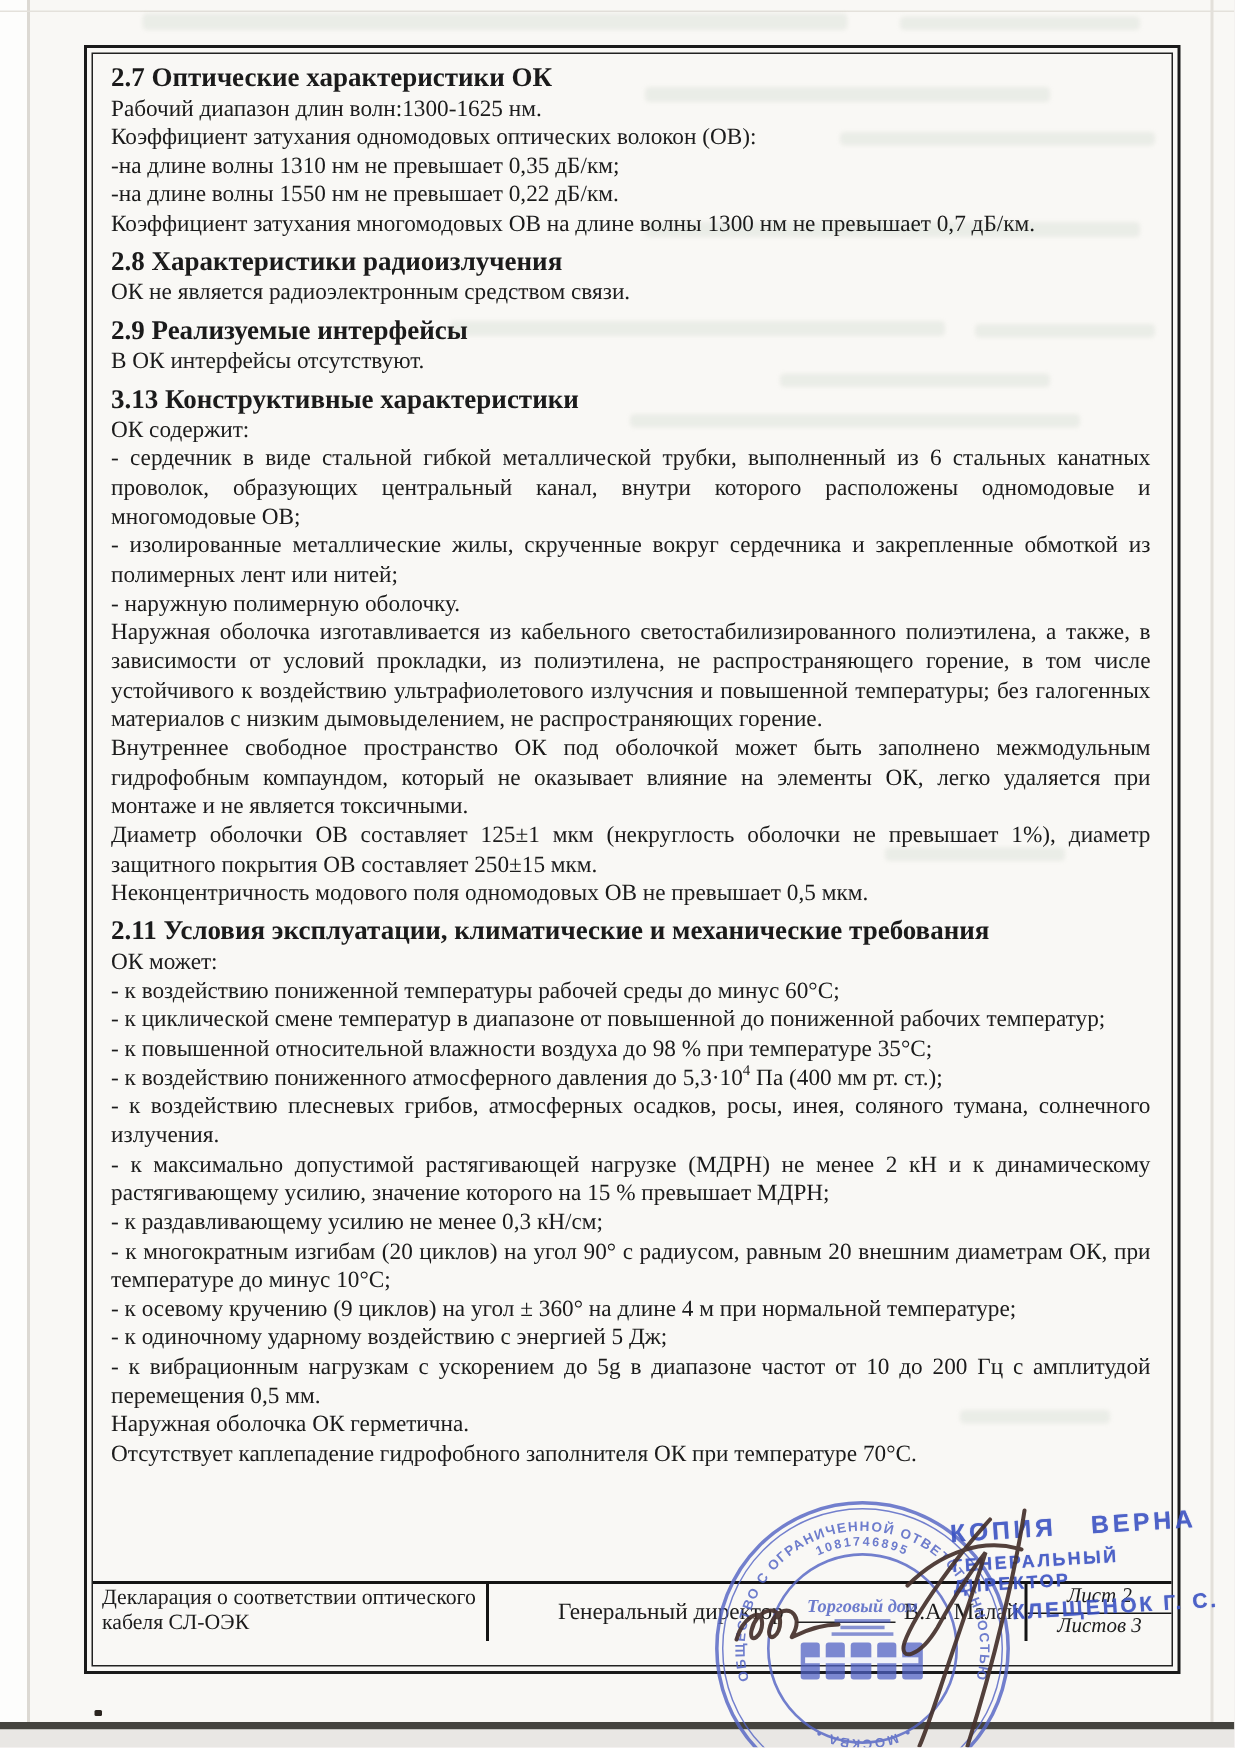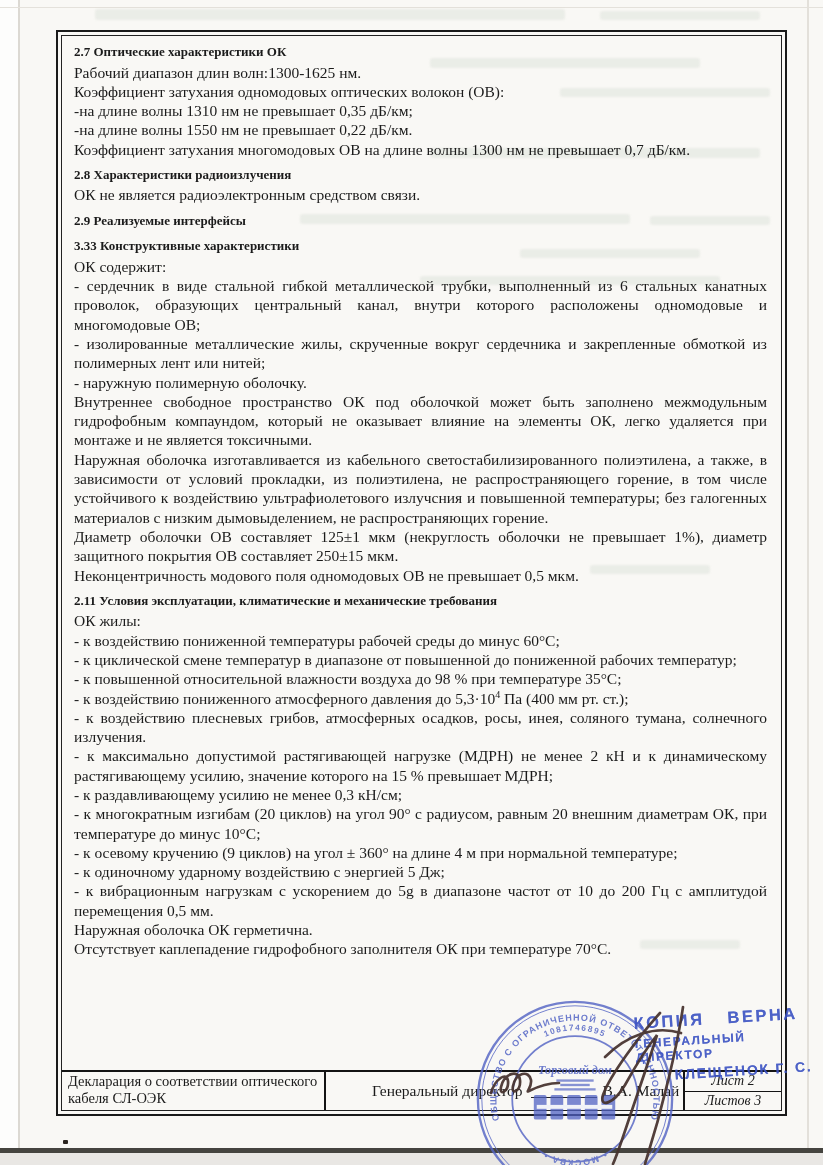--- a/index.html
+++ b/index.html
@@ -26,30 +26,30 @@
   .frame-inner{position:absolute;left:3px;top:3px;right:3px;bottom:3px;border:1.6px solid #222;}
 
   
   .doc-body{
     position:absolute;left:5px;top:2px;right:7px;bottom:41px;
     padding:3px 7px 0 7px;overflow:hidden;
     font-size:15.5px;line-height:19.3px;text-align:justify;
   }
   .doc-body section{margin:0;}
   .doc-body h2{
-    font-size:13px;line-height:19.5px;margin:6px 0 1px 0;
+    font-size:18px;line-height:19.5px;margin:6px 0 1px 0;
     font-weight:bold;text-align:left;
   }
   .doc-body section:first-child h2{margin-top:1px;}
   .doc-body p{margin:0;}
   .doc-body sup{font-size:10px;line-height:0;}
 
   
   .footer-table{
-    position:absolute;left:0;right:0;bottom:0;height:38px;
+    position:absolute;left:0;right:0;bottom:16px;height:38px;
     border-top:2px solid #141414;display:flex;align-items:stretch;
     background:transparent;
   }
   .ft-left{
     width:250px;border-right:2px solid #141414;
     font-size:14.5px;line-height:17px;padding:1px 6px;text-align:left;
   }
   .ft-mid{
     flex:1;display:flex;align-items:center;justify-content:flex-start;
     font-size:15.5px;padding-left:46px;white-space:nowrap;
@@ -114,35 +114,36 @@
             <p>-на длине волны 1310 нм не превышает 0,35 дБ/км;</p>
             <p>-на длине волны 1550 нм не превышает 0,22 дБ/км.</p>
             <p>Коэффициент затухания многомодовых ОВ на длине волны 1300 нм не превышает 0,7 дБ/км.</p>
           </section>
           <section>
             <h2>2.8 Характеристики радиоизлучения</h2>
             <p>ОК не является радиоэлектронным средством связи.</p>
           </section>
           <section>
             <h2>2.9 Реализуемые интерфейсы</h2>
-          </section>
-          <section>
-            <h2>3.33 Конструктивные характеристики</h2>
+            <p>В ОК интерфейсы отсутствуют.</p>
+          </section>
+          <section>
+            <h2>3.13 Конструктивные характеристики</h2>
             <p>ОК содержит:</p>
             <p>- сердечник в виде стальной гибкой металлической  трубки, выполненный из 6 стальных канатных проволок, образующих центральный канал, внутри которого расположены одномодовые и многомодовые ОВ;</p>
             <p>- изолированные металлические жилы, скрученные вокруг сердечника и закрепленные обмоткой из полимерных  лент или нитей;</p>
             <p>- наружную полимерную оболочку.</p>
+            <p>Наружная оболочка изготавливается из кабельного светостабилизированного полиэтилена, а также, в зависимости от условий прокладки, из полиэтилена, не распространяющего горение, в том числе устойчивого к воздействию ультрафиолетового излучсния и повышенной температуры; без галогенных материалов с низким дымовыделением, не распространяющих горение.</p>
             <p>Внутреннее свободное пространство ОК под оболочкой может быть заполнено межмодульным гидрофобным компаундом, который не оказывает влияние на элементы ОК, легко удаляется при монтаже и не является токсичными.</p>
-            <p>Наружная оболочка изготавливается из кабельного светостабилизированного полиэтилена, а также, в зависимости от условий прокладки, из полиэтилена, не распространяющего горение, в том числе устойчивого к воздействию ультрафиолетового излучсния и повышенной температуры; без галогенных материалов с низким дымовыделением, не распространяющих горение.</p>
             <p>Диаметр оболочки ОВ составляет 125±1 мкм (некруглость оболочки не превышает 1%), диаметр защитного покрытия ОВ составляет 250±15 мкм.</p>
             <p>Неконцентричность модового поля одномодовых ОВ не превышает 0,5 мкм.</p>
           </section>
           <section>
             <h2>2.11 Условия эксплуатации, климатические и механические требования</h2>
-            <p>ОК жилы:</p>
+            <p>ОК может:</p>
             <p>- к воздействию пониженной температуры рабочей среды до минус 60°С;</p>
             <p>- к циклической смене температур в диапазоне от повышенной до пониженной рабочих температур;</p>
             <p>- к повышенной относительной влажности воздуха до 98 % при температуре 35°С;</p>
             <p>- к воздействию пониженного атмосферного давления до 5,3·10<sup>4</sup> Па (400 мм рт. ст.);</p>
             <p>- к воздействию плесневых грибов, атмосферных осадков, росы, инея, соляного тумана, солнечного излучения.</p>
             <p>- к максимально допустимой растягивающей нагрузке (МДРН) не менее 2 кН и к динамическому растягивающему усилию, значение которого на 15 % превышает МДРН;</p>
             <p>- к раздавливающему усилию не менее 0,3 кН/см;</p>
             <p>- к многократным изгибам (20 циклов) на угол 90° с радиусом, равным 20 внешним диаметрам ОК, при температуре до минус 10°С;</p>
             <p>- к осевому кручению (9 циклов) на угол ± 360° на длине 4 м при нормальной температуре;</p>
             <p>- к одиночному ударному воздействию с энергией 5 Дж;</p>

